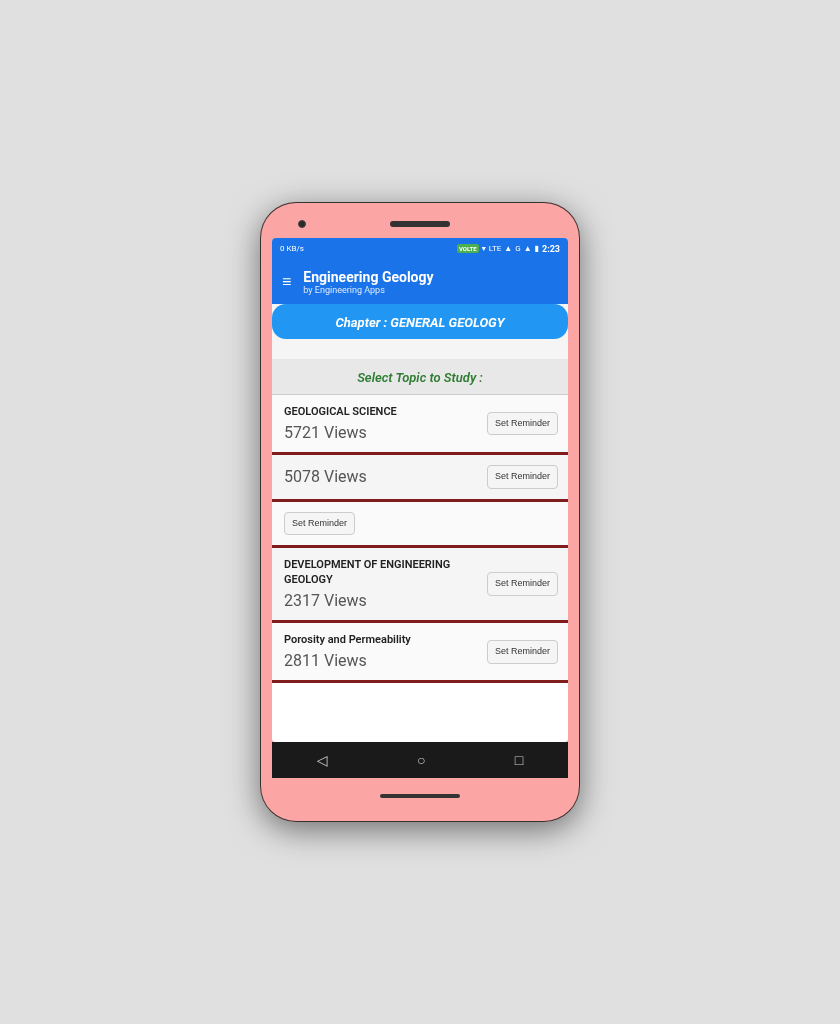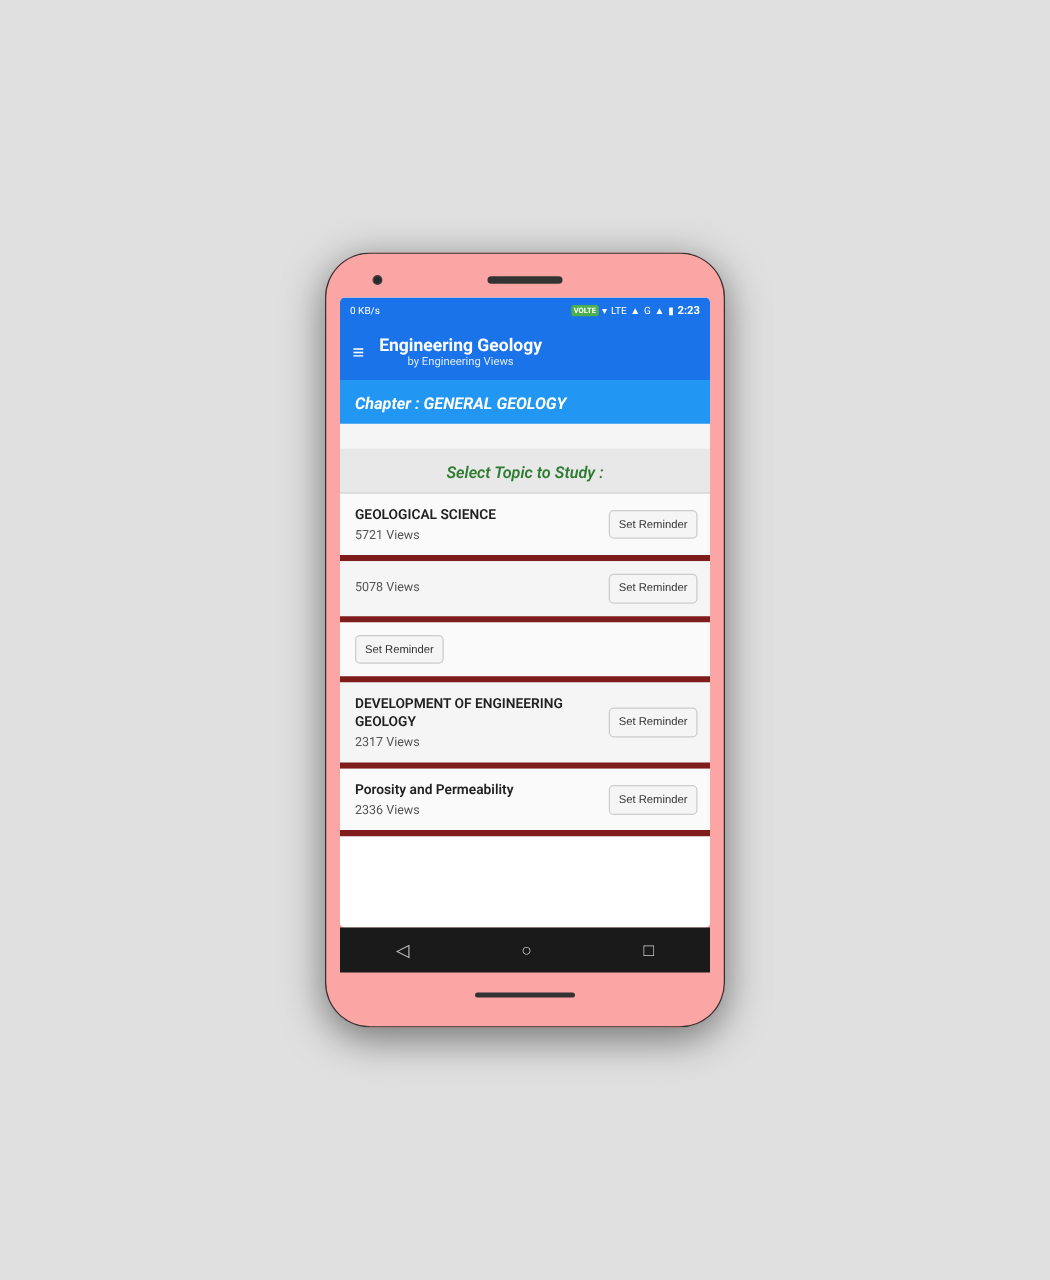--- a/index.html
+++ b/index.html
@@ -125,39 +125,40 @@
     .hamburger-icon {
       color: white;
       font-size: 16px;
       margin-right: 12px;
       cursor: pointer;
     }
 
     .app-bar-title-wrap {
       display: flex;
       flex-direction: column;
-      align-items: center;
     }
 
     .app-title {
       color: white;
       font-size: 14px;
       font-weight: bold;
     }
 
     .app-subtitle {
       color: rgba(255,255,255,0.85);
       font-size: 9px;
     }
 
     
     .chapter-header {
       background: #2196F3;
       padding: 8px 12px;
-      flex-shrink: 0;
+      text-align: center;
+      flex-shrink: 0;
+      border-radius: 14px;
     }
 
     .chapter-title {
       color: white;
       font-size: 13px;
       font-style: italic;
       font-weight: bold;
     }
 
     
@@ -181,21 +182,21 @@
     .topic-list {
       flex: 1;
       overflow-y: auto;
       background: #fff;
     }
 
     .topic-item {
       display: flex;
       align-items: center;
       padding: 10px 10px 10px 12px;
-      border-bottom: 5px solid #7f1d1d;
+      border-bottom: 3px solid #7f1d1d;
       background: #fafafa;
       cursor: pointer;
     }
 
     .topic-item:nth-child(even) {
       background: #f5f5f5;
     }
 
     .topic-info {
       flex: 1;
@@ -209,21 +210,21 @@
       text-transform: uppercase;
       line-height: 1.3;
       margin-bottom: 4px;
     }
 
     .topic-name.mixed-case {
       text-transform: none;
     }
 
     .topic-views {
-      font-size: 10px;
+      font-size: 16px;
       color: #555;
     }
 
     .set-reminder-btn {
       background: #f5f5f5;
       border: 1px solid #ccc;
       border-radius: 4px;
       padding: 5px 7px;
       font-size: 9px;
       color: #333;
@@ -303,21 +304,21 @@
         <span class="status-icon">▲</span>
         <span class="status-icon">▮</span>
         <span class="time-text">2:23</span>
       </div>
     </div>
 
     <div class="app-bar">
       <span class="hamburger-icon">≡</span>
       <div class="app-bar-title-wrap">
         <span class="app-title">Engineering Geology</span>
-        <span class="app-subtitle">by Engineering Views</span>
+        <span class="app-subtitle">by Engineering Apps</span>
       </div>
     </div>
 
     <div class="chapter-header">
       <span class="chapter-title">Chapter : GENERAL GEOLOGY</span>
     </div>
 
     <div class="select-topic">
       <span class="select-topic-text">Select Topic to Study :</span>
     </div>
@@ -347,21 +348,21 @@
           <div class="topic-info">
             <div class="topic-name">DEVELOPMENT OF ENGINEERING GEOLOGY</div>
             <div class="topic-views">2317  Views</div>
           </div>
           <button class="set-reminder-btn">Set
 Reminder</button>
         </div>
         <div class="topic-item">
           <div class="topic-info">
             <div class="topic-name mixed-case">Porosity and Permeability</div>
-            <div class="topic-views">2336  Views</div>
+            <div class="topic-views">2811  Views</div>
           </div>
           <button class="set-reminder-btn">Set
 Reminder</button>
         </div>
       </div>
 
   </div>
 
   <div class="phone-nav-bar">
     <span class="nav-btn">◁</span>

